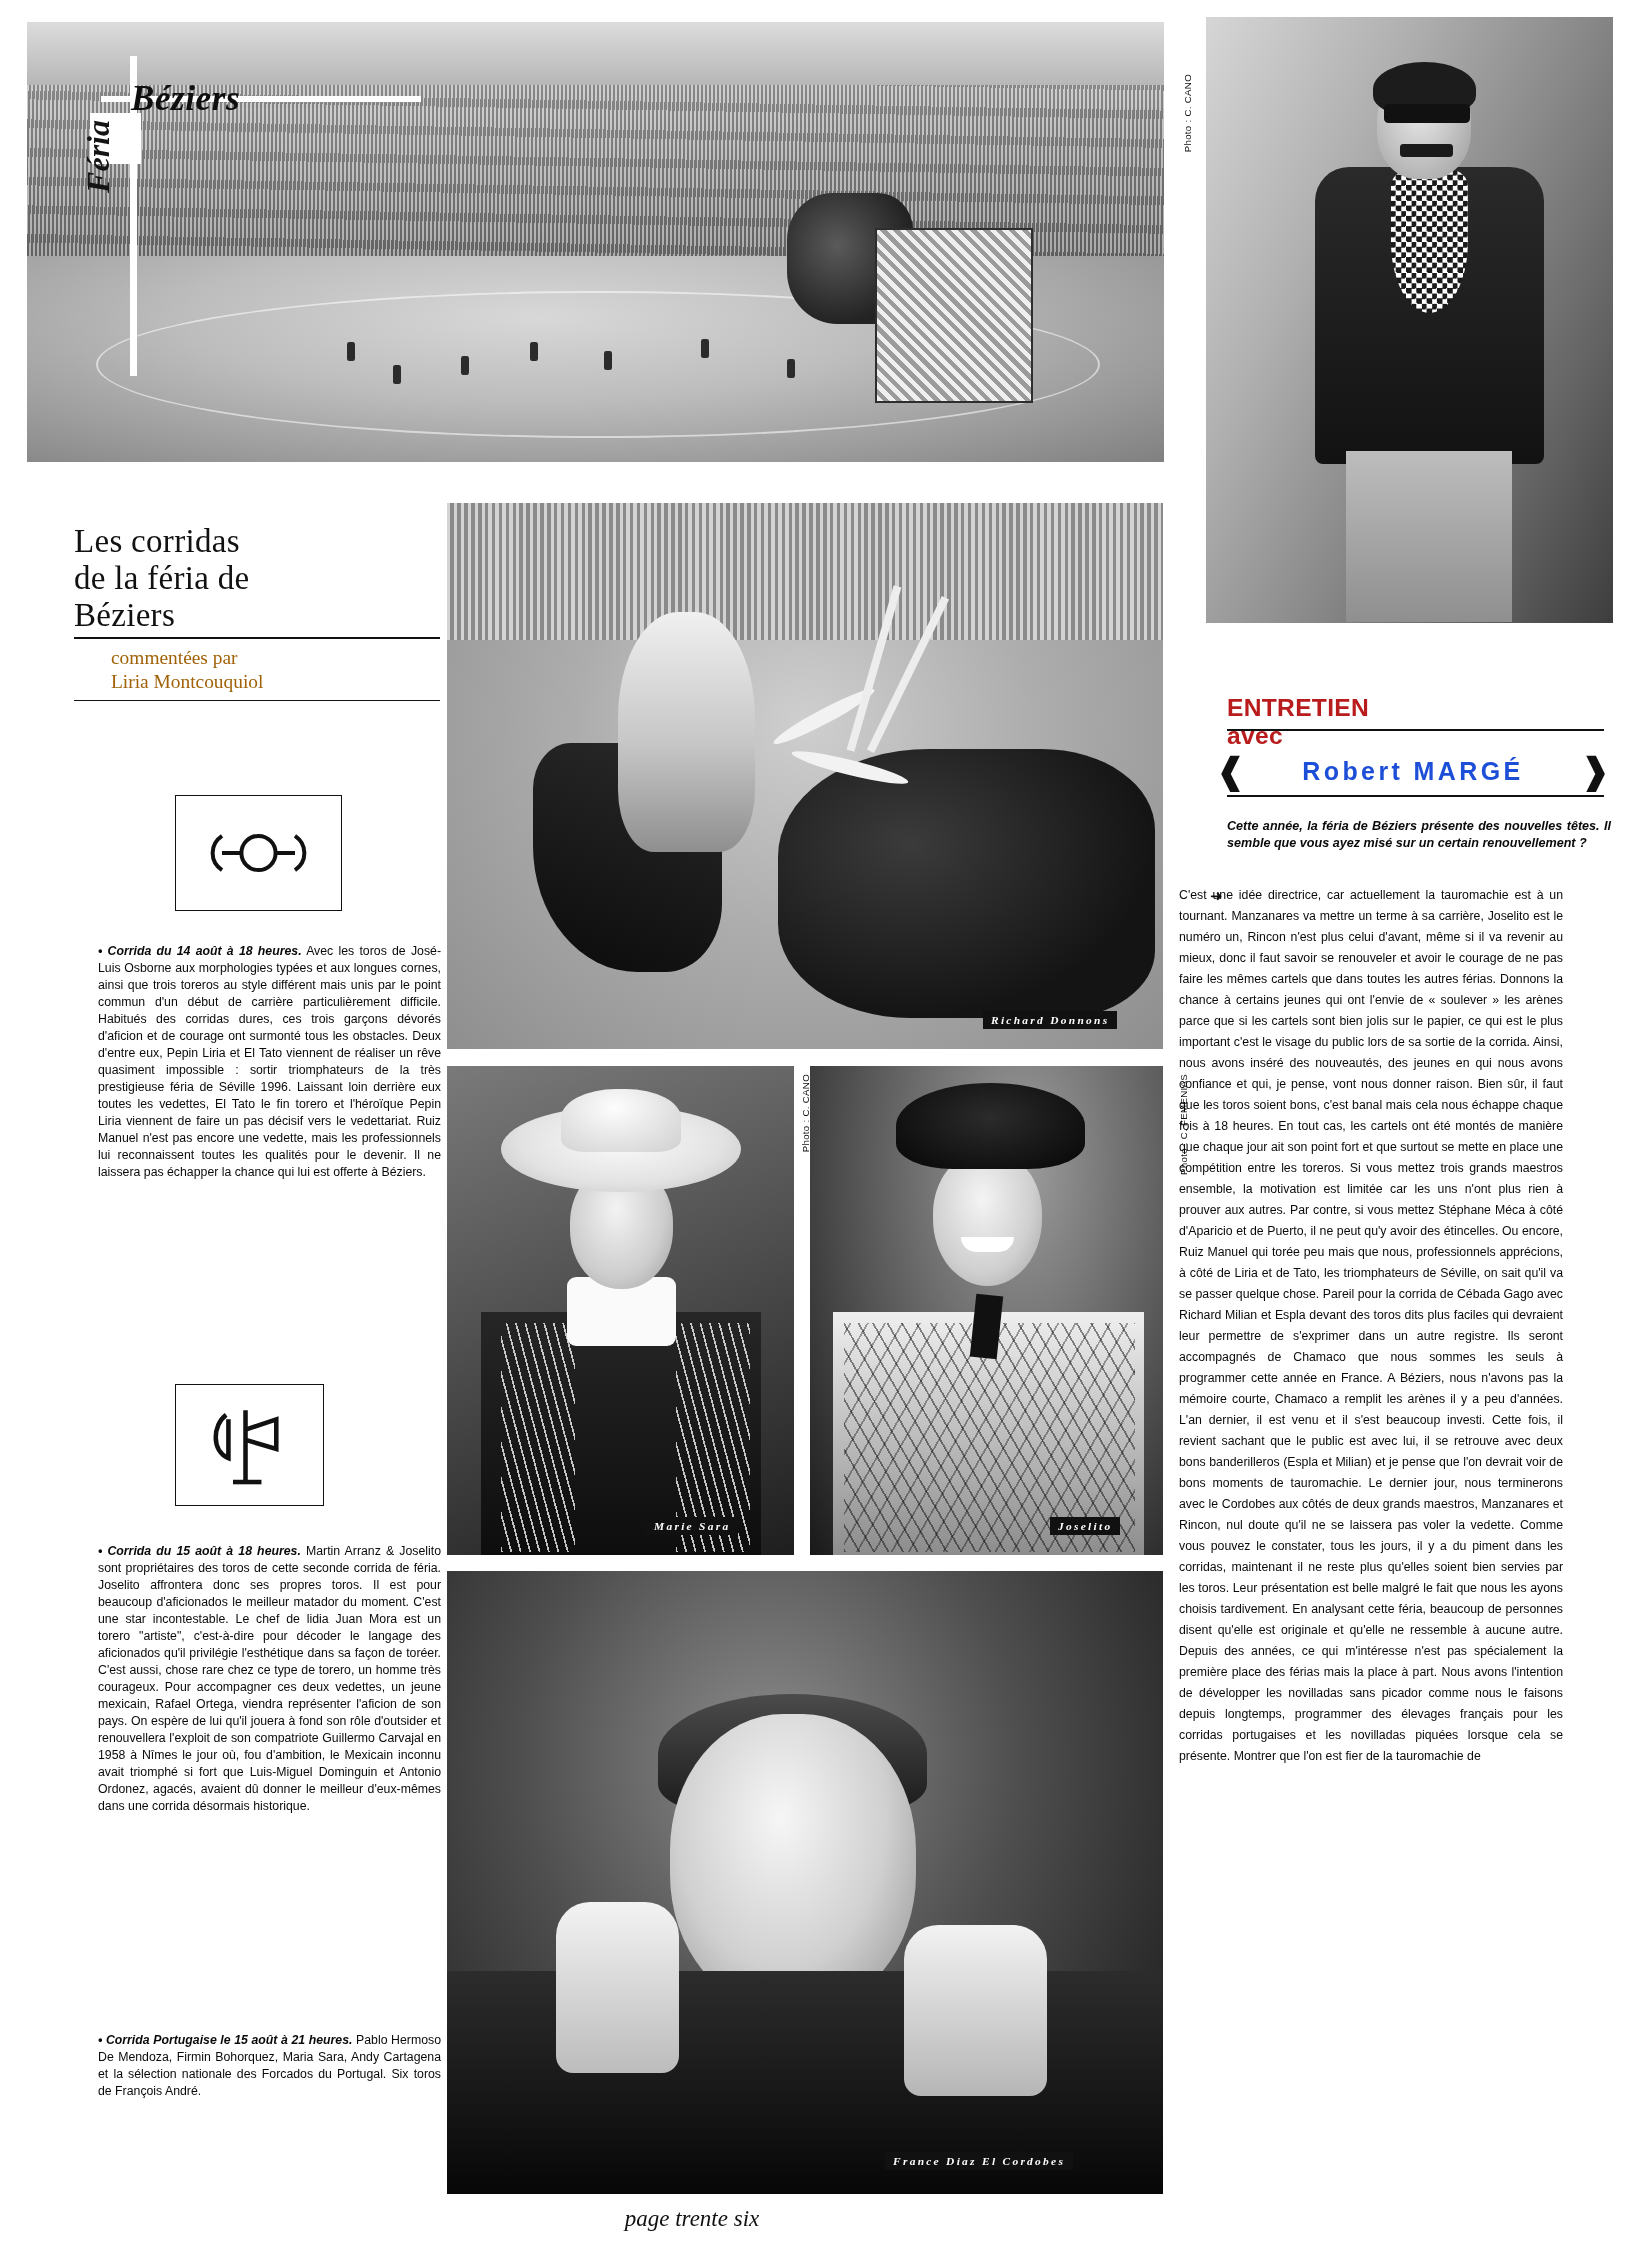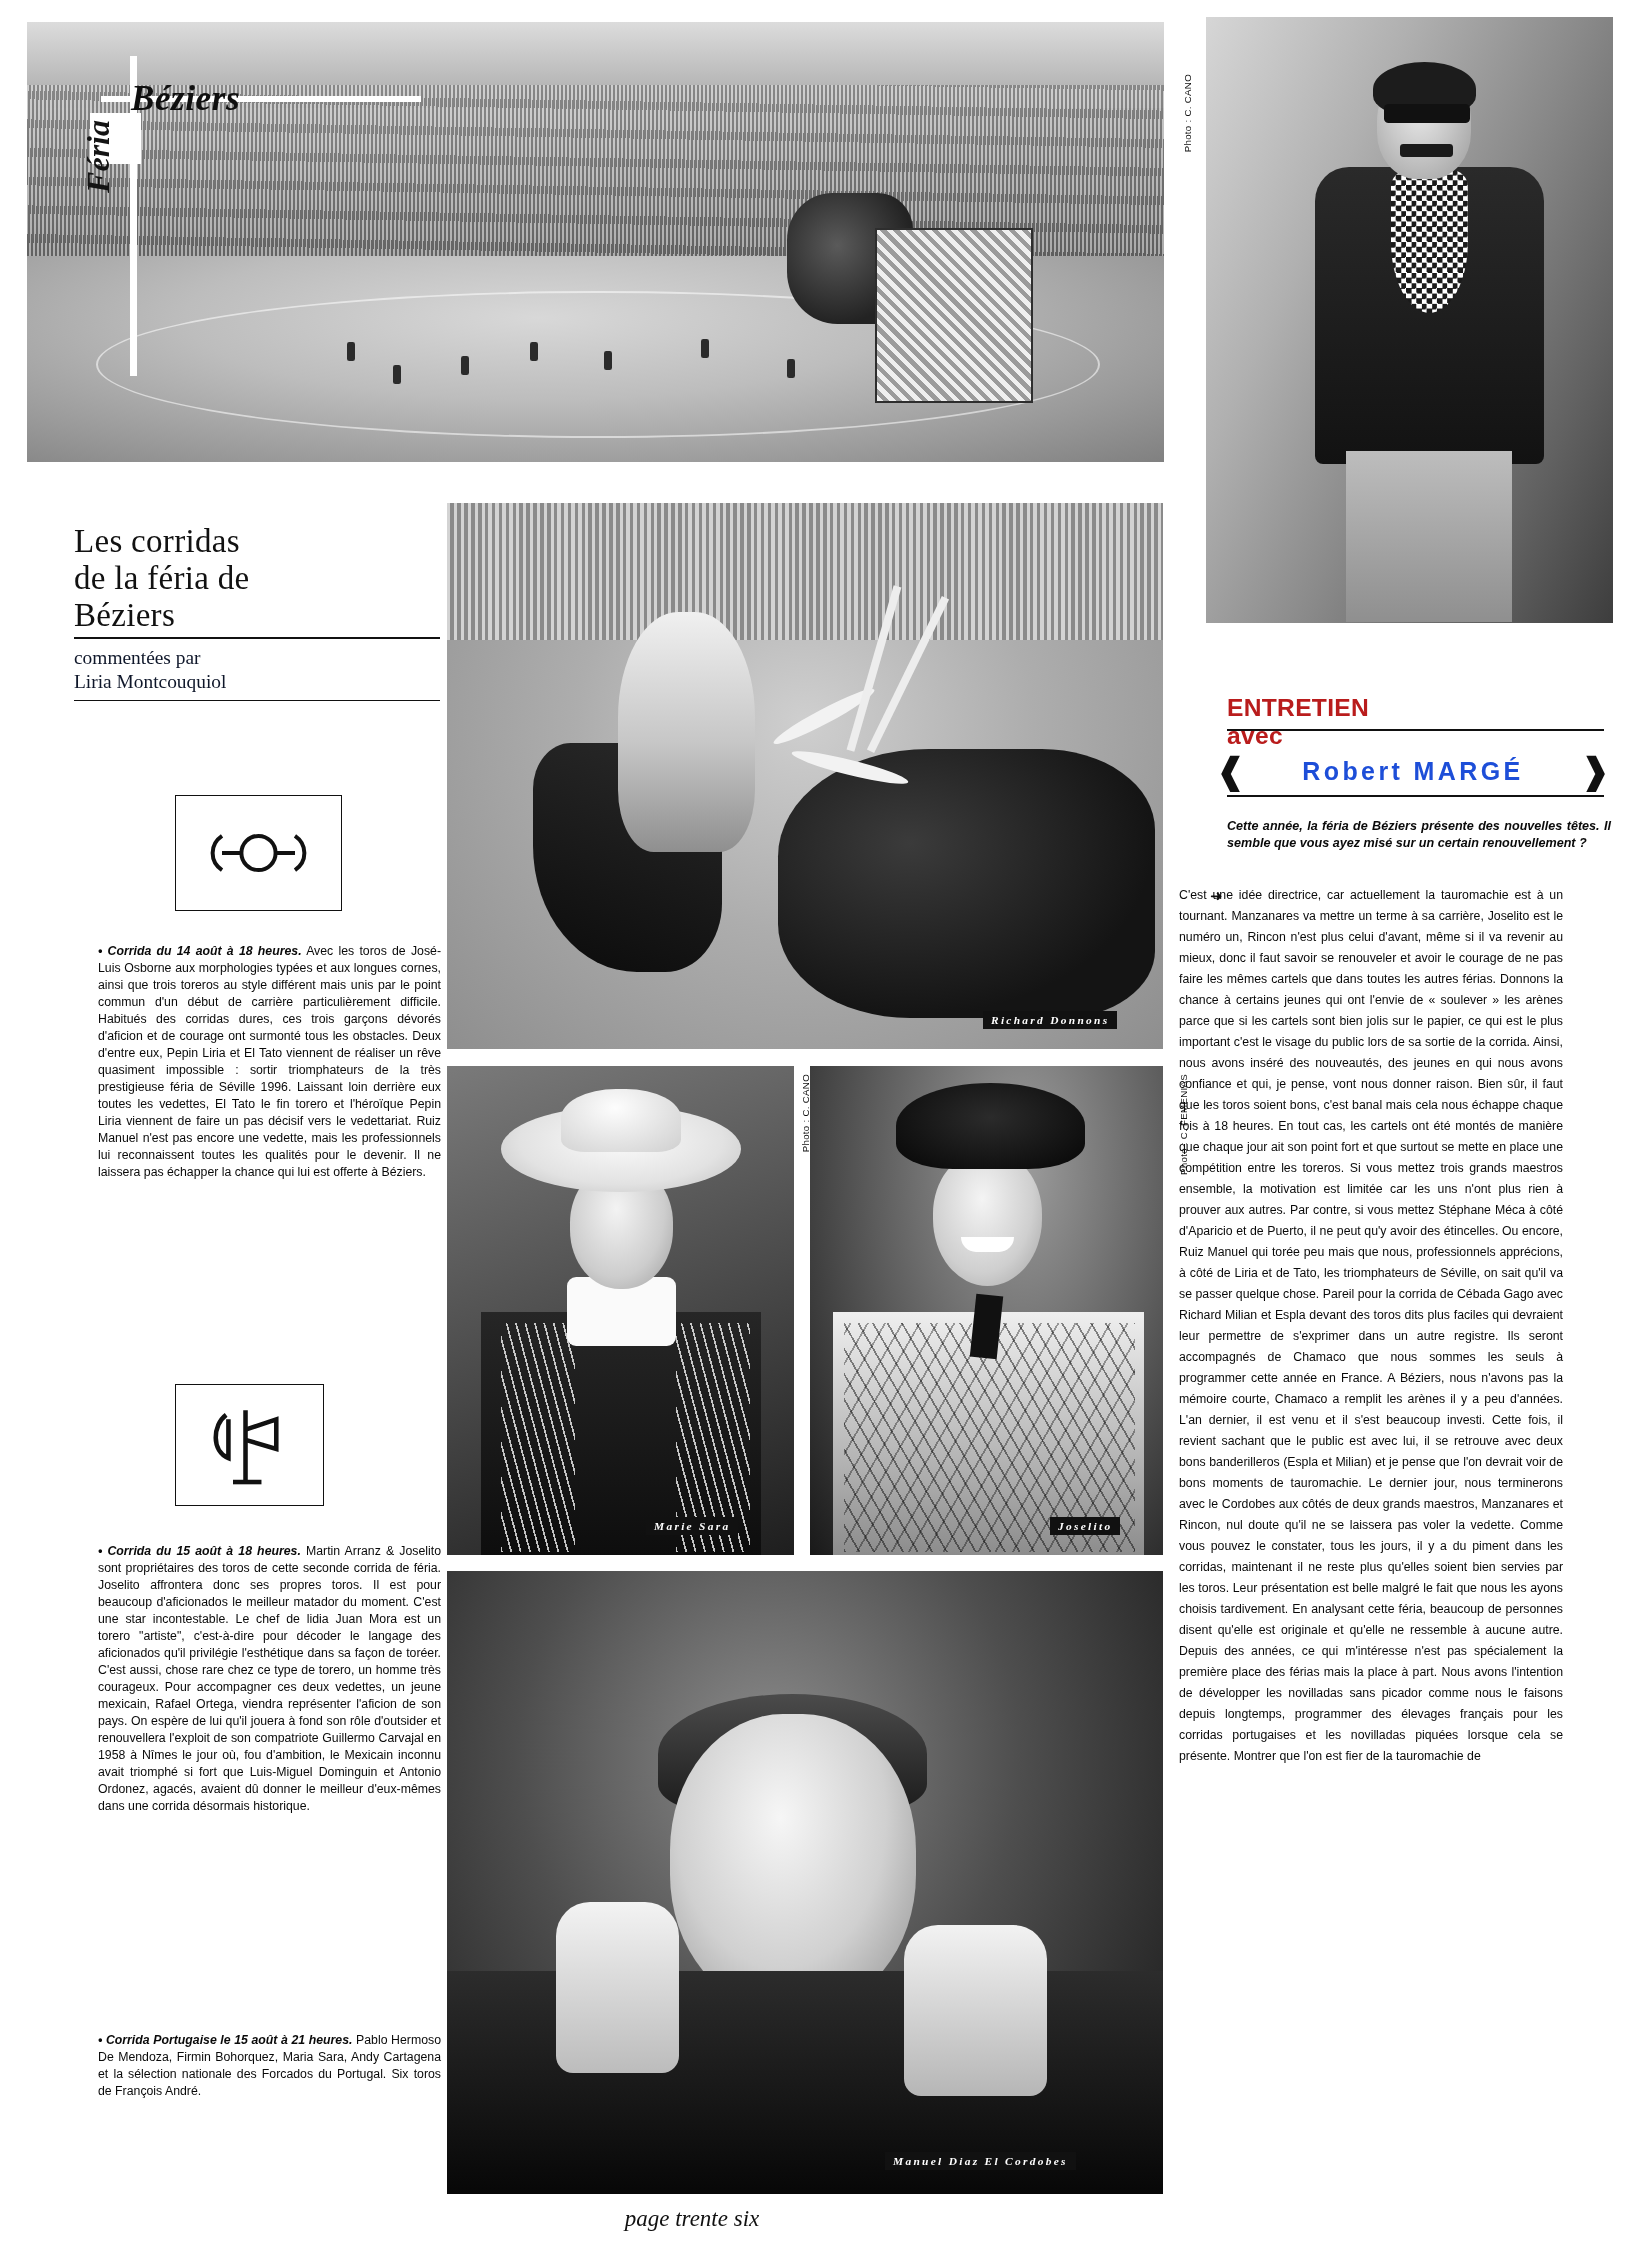--- a/index.html
+++ b/index.html
@@ -154,21 +154,21 @@
 
   
   #heading-block { position:absolute; left:74px; top:523px; width:366px; }
   .head-line {
     font-family:"Liberation Serif", serif;
     font-size:33px; line-height:37px; color:#111; letter-spacing:0.3px;
   }
   .head-rule { height:1.7px; background:#111; margin:3.4px 0 6.9px 0; }
   .head-sub {
     font-family:"Liberation Serif", serif;
-    font-size:19.4px; line-height:24px; color:#0f172a;
+    font-size:19.4px; line-height:24px; color:#a16207;margin-left:37px;
   }
 
   
   .symbol-box {
     position:absolute; border:1.7px solid #111; background:#fff;
   }
   .symbol-box svg { display:block; }
 
   
   .col-text {
@@ -502,21 +502,21 @@
   <div class="caption-v" style="left:1178px; top:1074px;">Photo : C. FEMENIAS</div>
 
   <div class="photo" id="photo-cordobes">
     <div class="bg"></div>
     <div class="hair"></div>
     <div class="face"></div>
     <div class="barrier"></div>
     <div class="hand-l"></div>
     <div class="hand-r"></div>
   </div>
-  <div class="caption-tag" style="left:885px; top:2152px;">Manuel Diaz El Cordobes</div>
+  <div class="caption-tag" style="left:885px; top:2152px;">France Diaz El Cordobes</div>
 
   <div id="entretien-title">ENTRETIEN avec</div>
   <div id="entretien-rule"></div>
 
   <div id="marge-name-wrap">
     <span class="brk">❰</span>
     <span id="marge-name">Robert MARGÉ</span>
     <span class="brk">❱</span>
   </div>
   <div id="marge-underline"></div>

